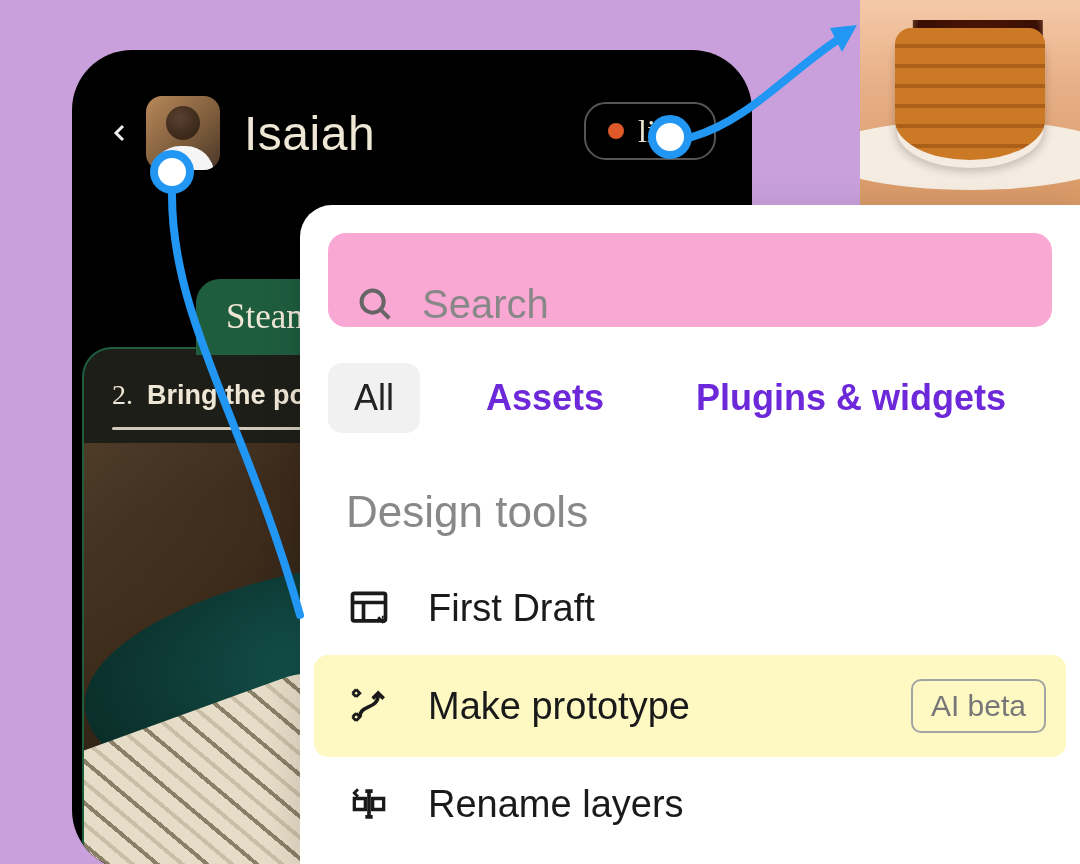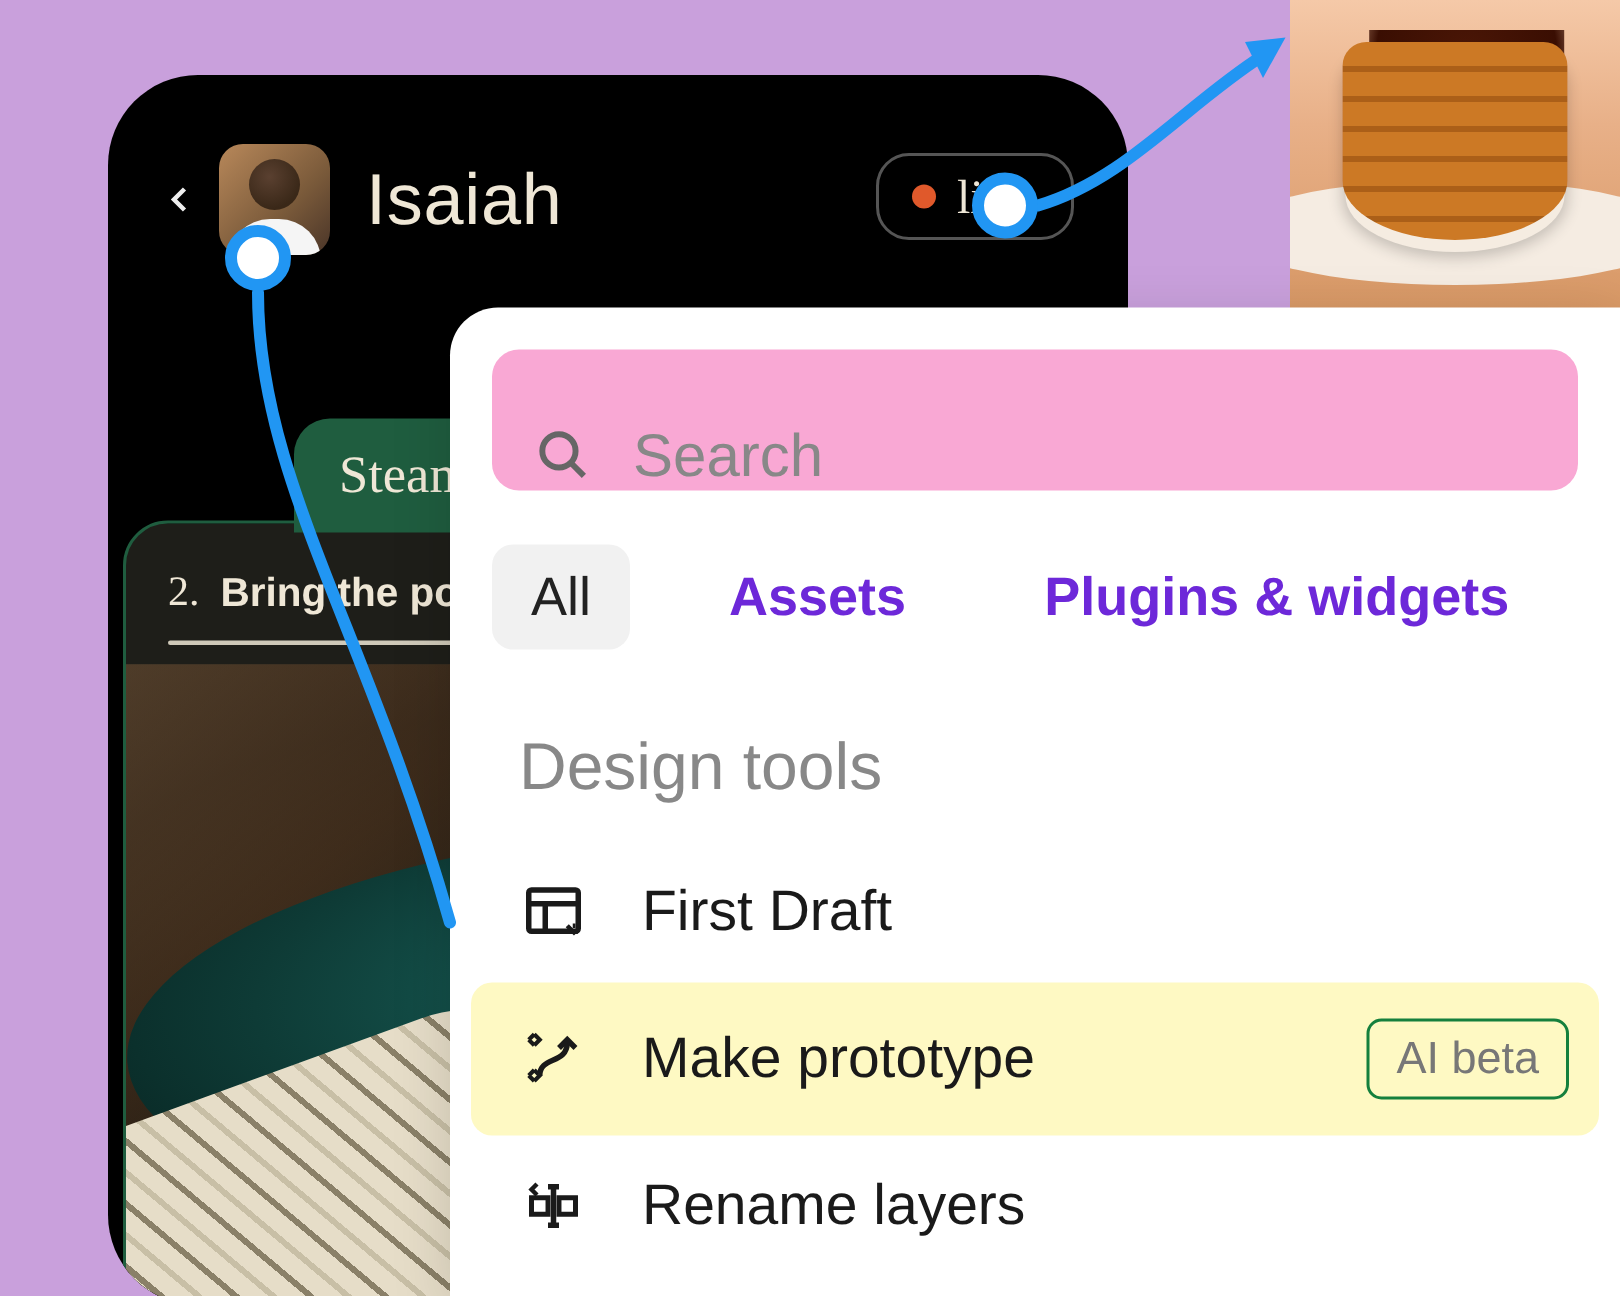--- a/index.html
+++ b/index.html
@@ -308,21 +308,21 @@
   }
   .tool-icon {
     width: 46px; height: 46px;
     display:flex; align-items:center; justify-content:center;
   }
   .tool-icon svg { width: 44px; height: 44px; stroke:#1a1a1a; fill:none; stroke-width:2; }
   .spacer { flex: 1; }
   .badge {
     font-size: 30px;
     color: #777;
-    border: 2px solid #15803d;
+    border: 2px solid #a3a3a3;
     border-radius: 10px;
     padding: 8px 18px;
   }
 </style>
 </head>
 <body>
 
 <div class="pancake">
   <div class="syrup"></div>
 </div>

